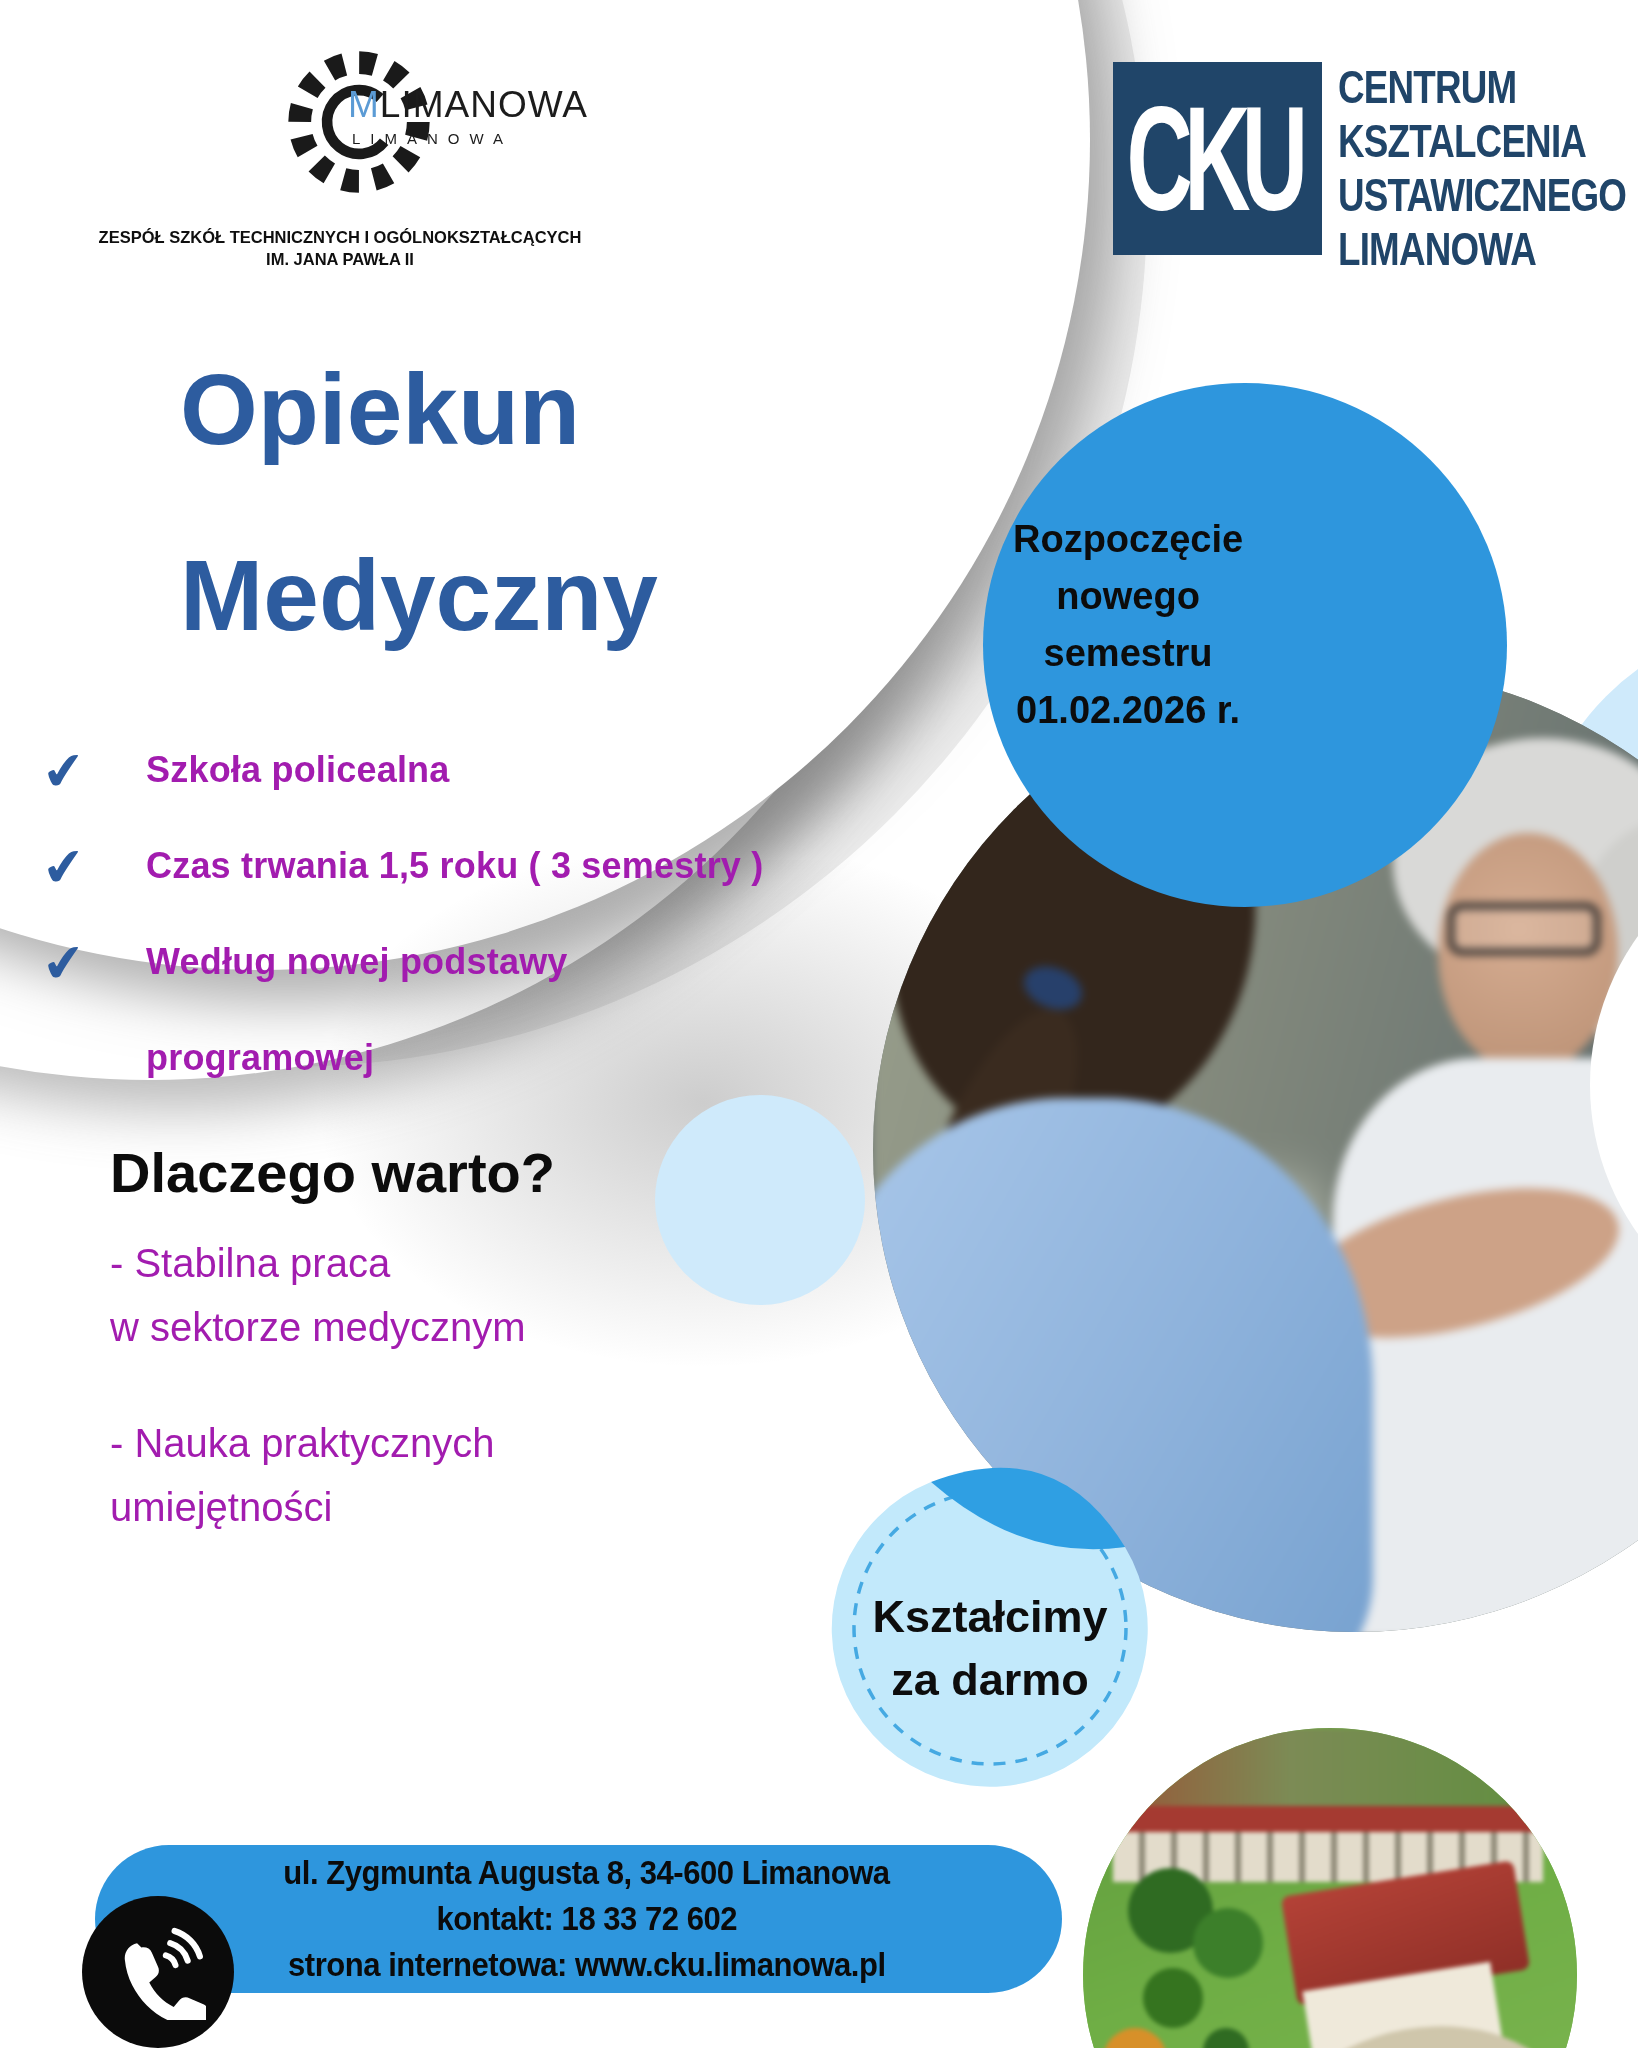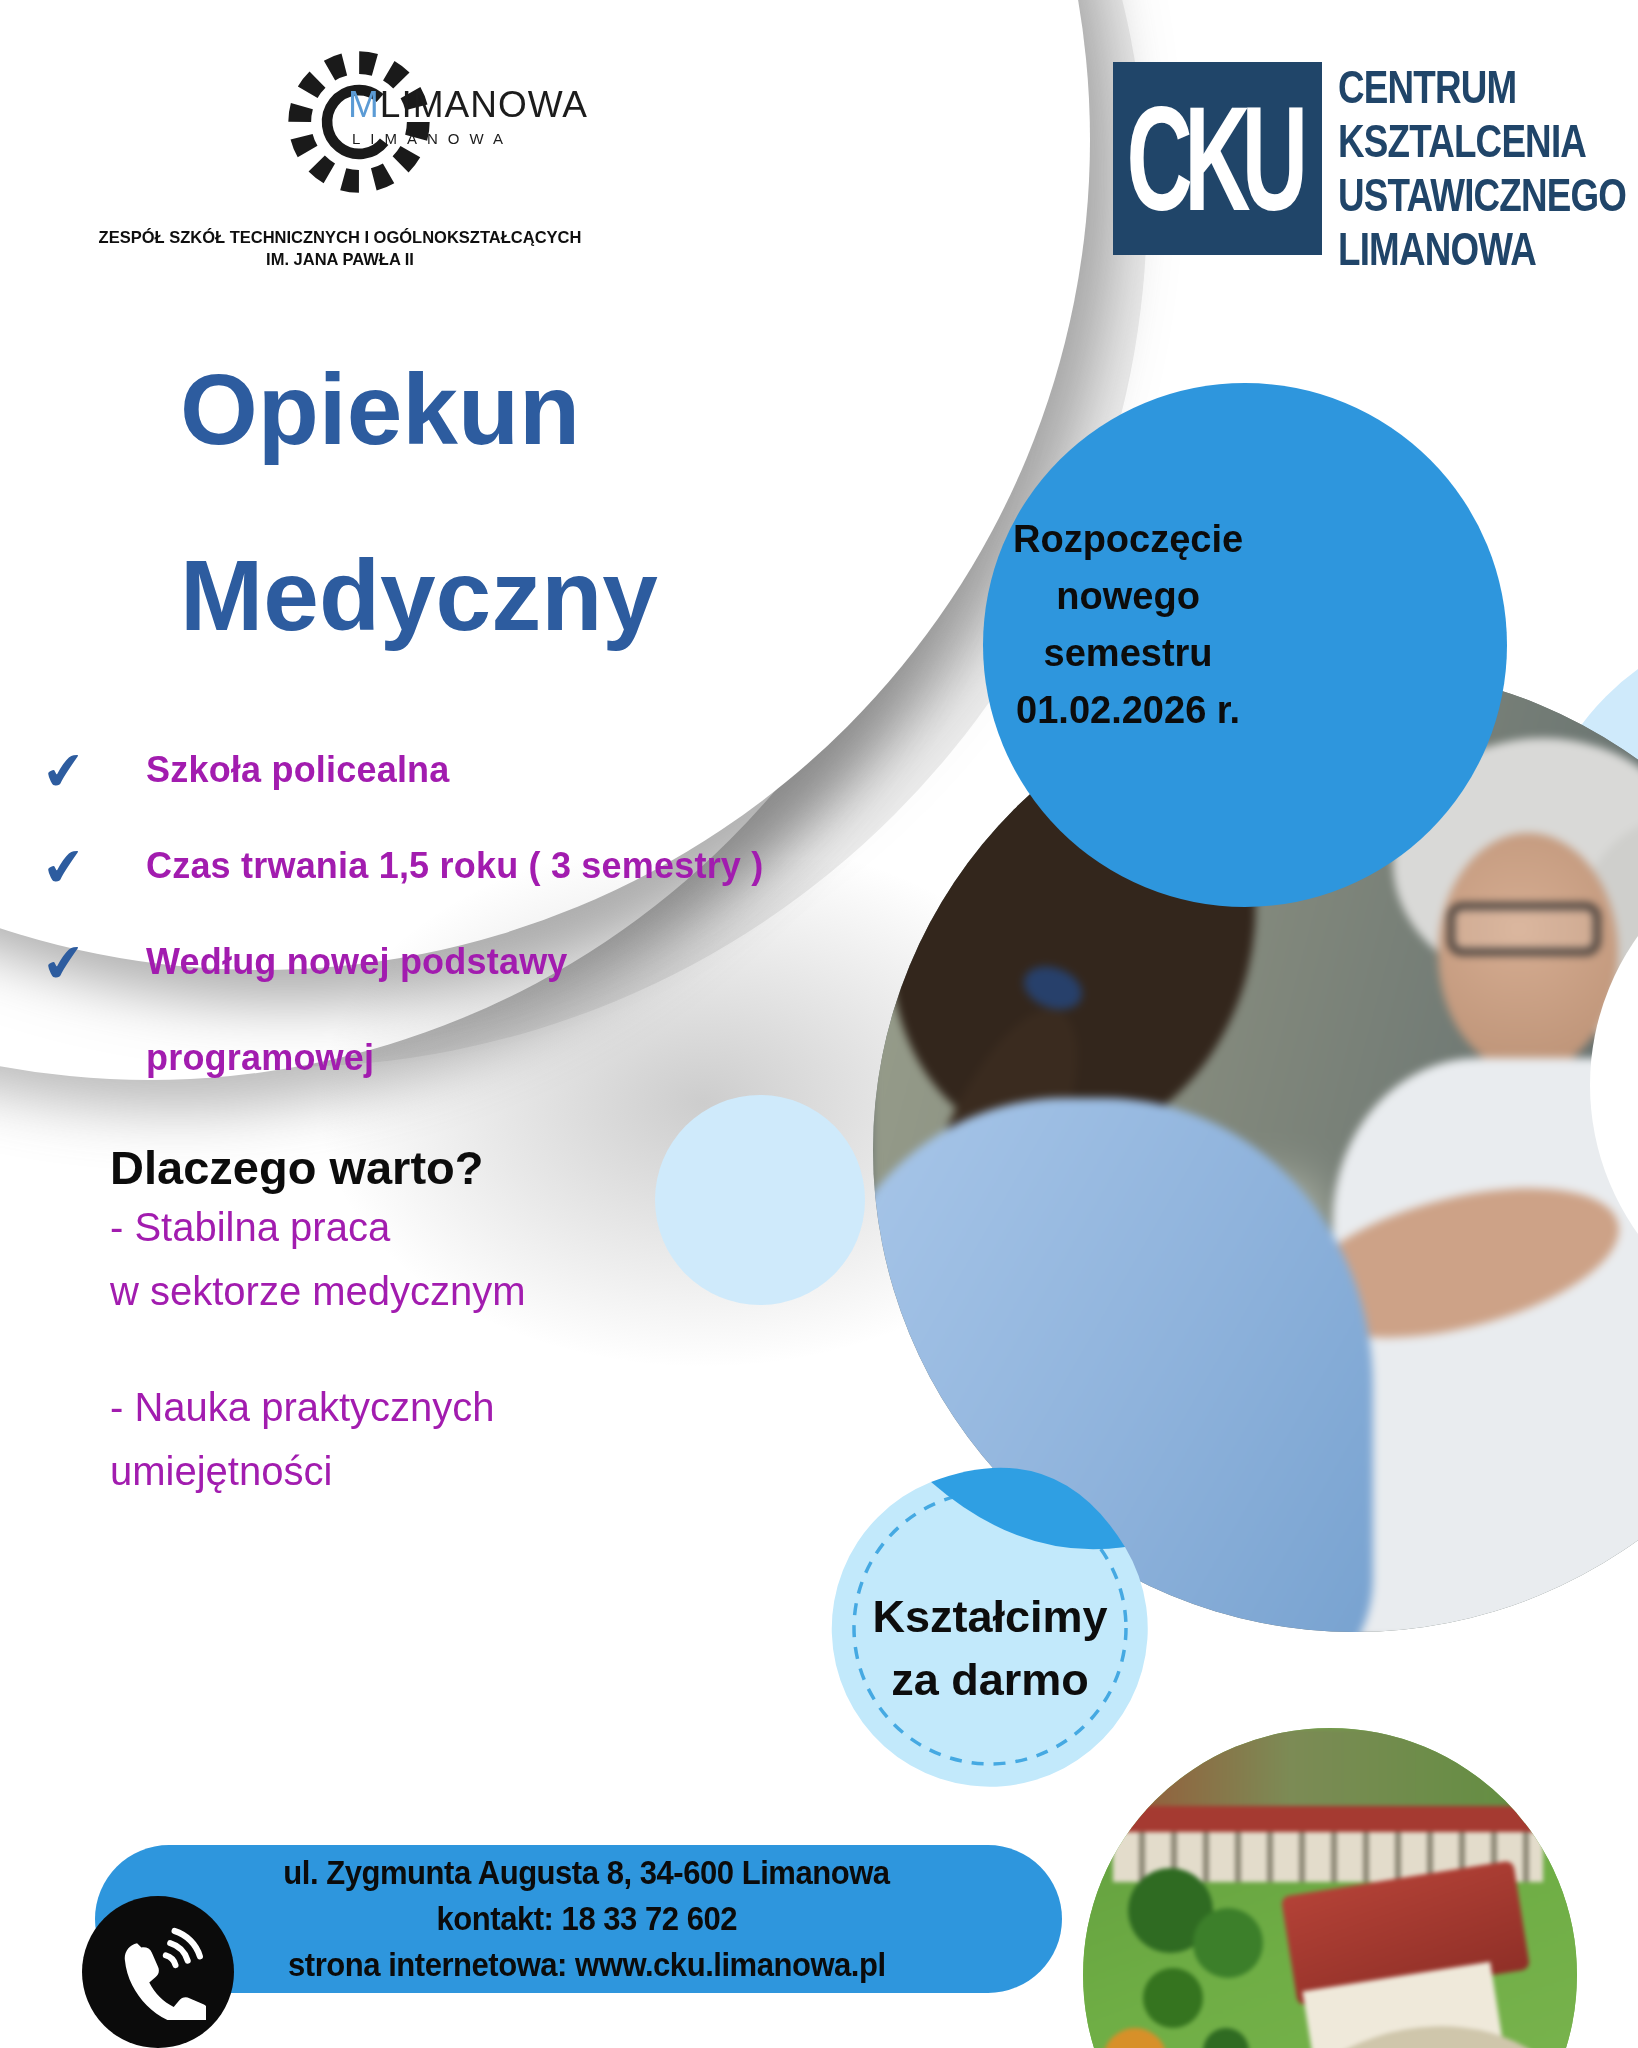--- a/index.html
+++ b/index.html
@@ -90,21 +90,21 @@
   
   .title1{left:180px;top:352px;z-index:12;font-size:100px;font-weight:bold;color:#2d5c9f;}
   .title2{left:180px;top:538px;z-index:12;font-size:100px;font-weight:bold;color:#2d5c9f;}
   .features{left:36px;top:722px;z-index:12;list-style:none;margin:0;padding:0;}
   .features li{display:flex;align-items:flex-start;line-height:96px;}
   .check{font-family:"DejaVu Sans",sans-serif;font-size:52px;color:#2d5c9f;width:62px;flex:0 0 62px;margin-left:6px;margin-right:42px;transform:rotate(-6deg);}
   .feat-text{font-size:36px;font-weight:bold;color:#a21caf;white-space:pre-line;letter-spacing:.2px;}
 
   
   .why{left:110px;top:1140px;z-index:12;width:560px;}
-  .why-h{font-size:47px;font-weight:bold;color:#0c0c0c;}
+  .why-h{font-size:56px;font-weight:bold;color:#0c0c0c;margin-bottom:26px;}
   .why p{margin:0 0 52px 0;font-size:40px;color:#a21caf;line-height:64px;}
   .why p.last{margin-bottom:0;}
 </style>
 </head>
 <body>
 
 <div class="canvas">
 
   <div class="abs circle ring"></div>
   <div class="abs circle petal-circle"></div>

